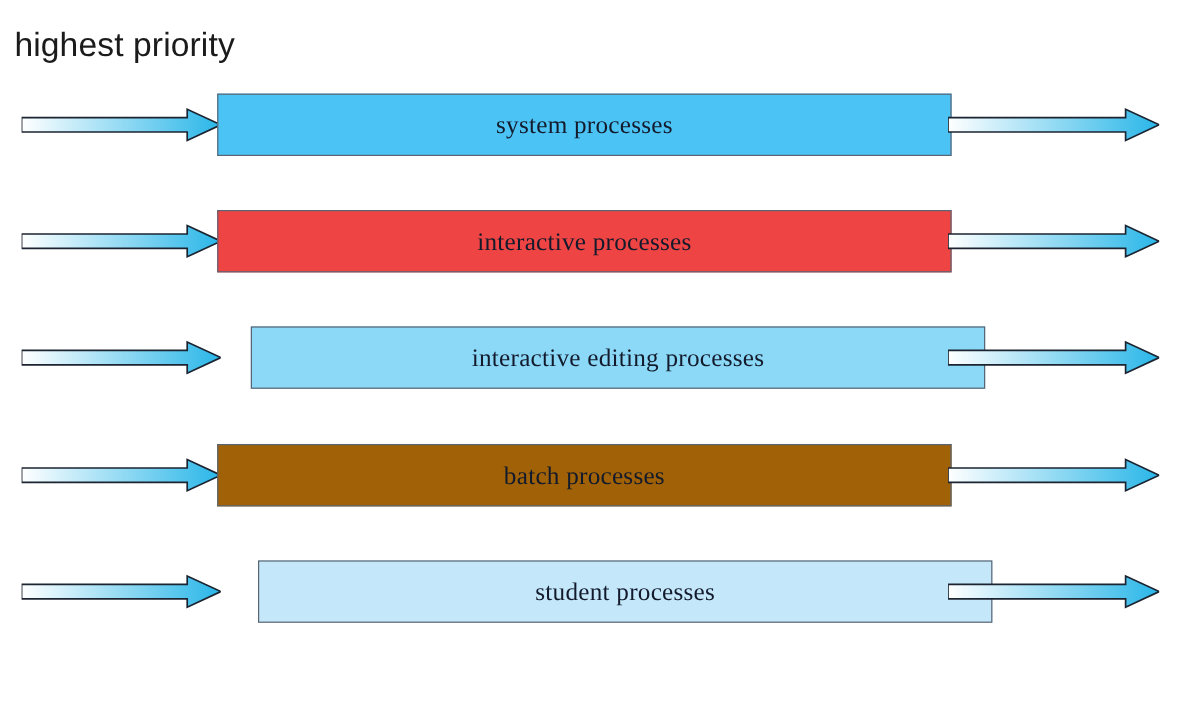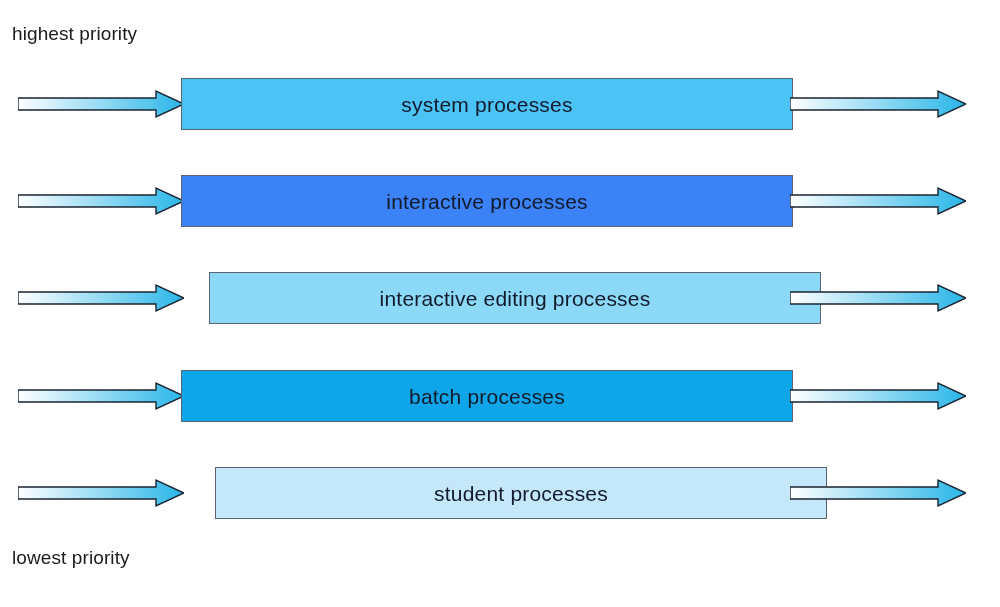--- a/index.html
+++ b/index.html
@@ -14,34 +14,35 @@
   #canvas {
     position: relative;
     width: 1000px;
     height: 607px;
     background: #ffffff;
     overflow: hidden;
   }
   .priority-label {
     position: absolute;
     left: 12px;
-    font-size: 19px;
+    font-size: 28px;
     line-height: 1;
     color: #1b1b1b;
     white-space: nowrap;
     letter-spacing: 0.1px;
   }
   #label-highest { top: 24px; }
   #label-lowest  { top: 548px; }
 
   .queue-row {
     position: absolute;
     left: 0;
     width: 1000px;
     height: 60px;
+    font-family: Liberation Serif, serif;
   }
 
   .queue-box {
     position: absolute;
     left: 181px;
     width: 612px;
     height: 52px;
     top: 4px;
     box-sizing: border-box;
     border: 1px solid #5a6472;
@@ -116,21 +117,21 @@
           <svg viewBox="0 0 166 60" preserveAspectRatio="none">
             <defs>
               <linearGradient id="gin1" x1="0" y1="0" x2="1" y2="0">
                 <stop offset="0%" stop-color="#ffffff"></stop>
                 <stop offset="100%" stop-color="#29b6e8"></stop>
               </linearGradient>
             </defs>
             <polygon points="0,24 138,24 138,17 166,30 138,43 138,36 0,36" fill="url(#gin1)" stroke="#1b2430" stroke-width="1.4" stroke-linejoin="miter"></polygon>
           </svg>
         </div>
-        <div class="queue-box" style="background: #3b82f6; border-color: rgb(90, 100, 114);">
+        <div class="queue-box" style="background: #ef4444; border-color: rgb(90, 100, 114);">
           <span class="queue-box-label" style="color: rgb(18, 26, 43);">interactive processes</span>
         </div>
         <div class="arrow-out">
           <svg viewBox="0 0 176 60" preserveAspectRatio="none">
             <defs>
               <linearGradient id="gout1" x1="0" y1="0" x2="1" y2="0">
                 <stop offset="0%" stop-color="#ffffff"></stop>
                 <stop offset="100%" stop-color="#29b6e8"></stop>
               </linearGradient>
             </defs>
@@ -170,21 +171,21 @@
           <svg viewBox="0 0 166 60" preserveAspectRatio="none">
             <defs>
               <linearGradient id="gin3" x1="0" y1="0" x2="1" y2="0">
                 <stop offset="0%" stop-color="#ffffff"></stop>
                 <stop offset="100%" stop-color="#29b6e8"></stop>
               </linearGradient>
             </defs>
             <polygon points="0,24 138,24 138,17 166,30 138,43 138,36 0,36" fill="url(#gin3)" stroke="#1b2430" stroke-width="1.4" stroke-linejoin="miter"></polygon>
           </svg>
         </div>
-        <div class="queue-box" style="background: #0ea5e9; border-color: rgb(90, 100, 114);">
+        <div class="queue-box" style="background: #a16207; border-color: rgb(90, 100, 114);">
           <span class="queue-box-label" style="color: rgb(18, 26, 43);">batch processes</span>
         </div>
         <div class="arrow-out">
           <svg viewBox="0 0 176 60" preserveAspectRatio="none">
             <defs>
               <linearGradient id="gout3" x1="0" y1="0" x2="1" y2="0">
                 <stop offset="0%" stop-color="#ffffff"></stop>
                 <stop offset="100%" stop-color="#29b6e8"></stop>
               </linearGradient>
             </defs>
@@ -214,15 +215,14 @@
                 <stop offset="0%" stop-color="#ffffff"></stop>
                 <stop offset="100%" stop-color="#29b6e8"></stop>
               </linearGradient>
             </defs>
             <polygon points="0,24 148,24 148,17 176,30 148,43 148,36 0,36" fill="url(#gout4)" stroke="#1b2430" stroke-width="1.4" stroke-linejoin="miter"></polygon>
           </svg>
         </div>
       </div>
     </div>
 
-  <div class="priority-label" id="label-lowest">lowest priority</div>
 
 </div>
 
 </body></html>

